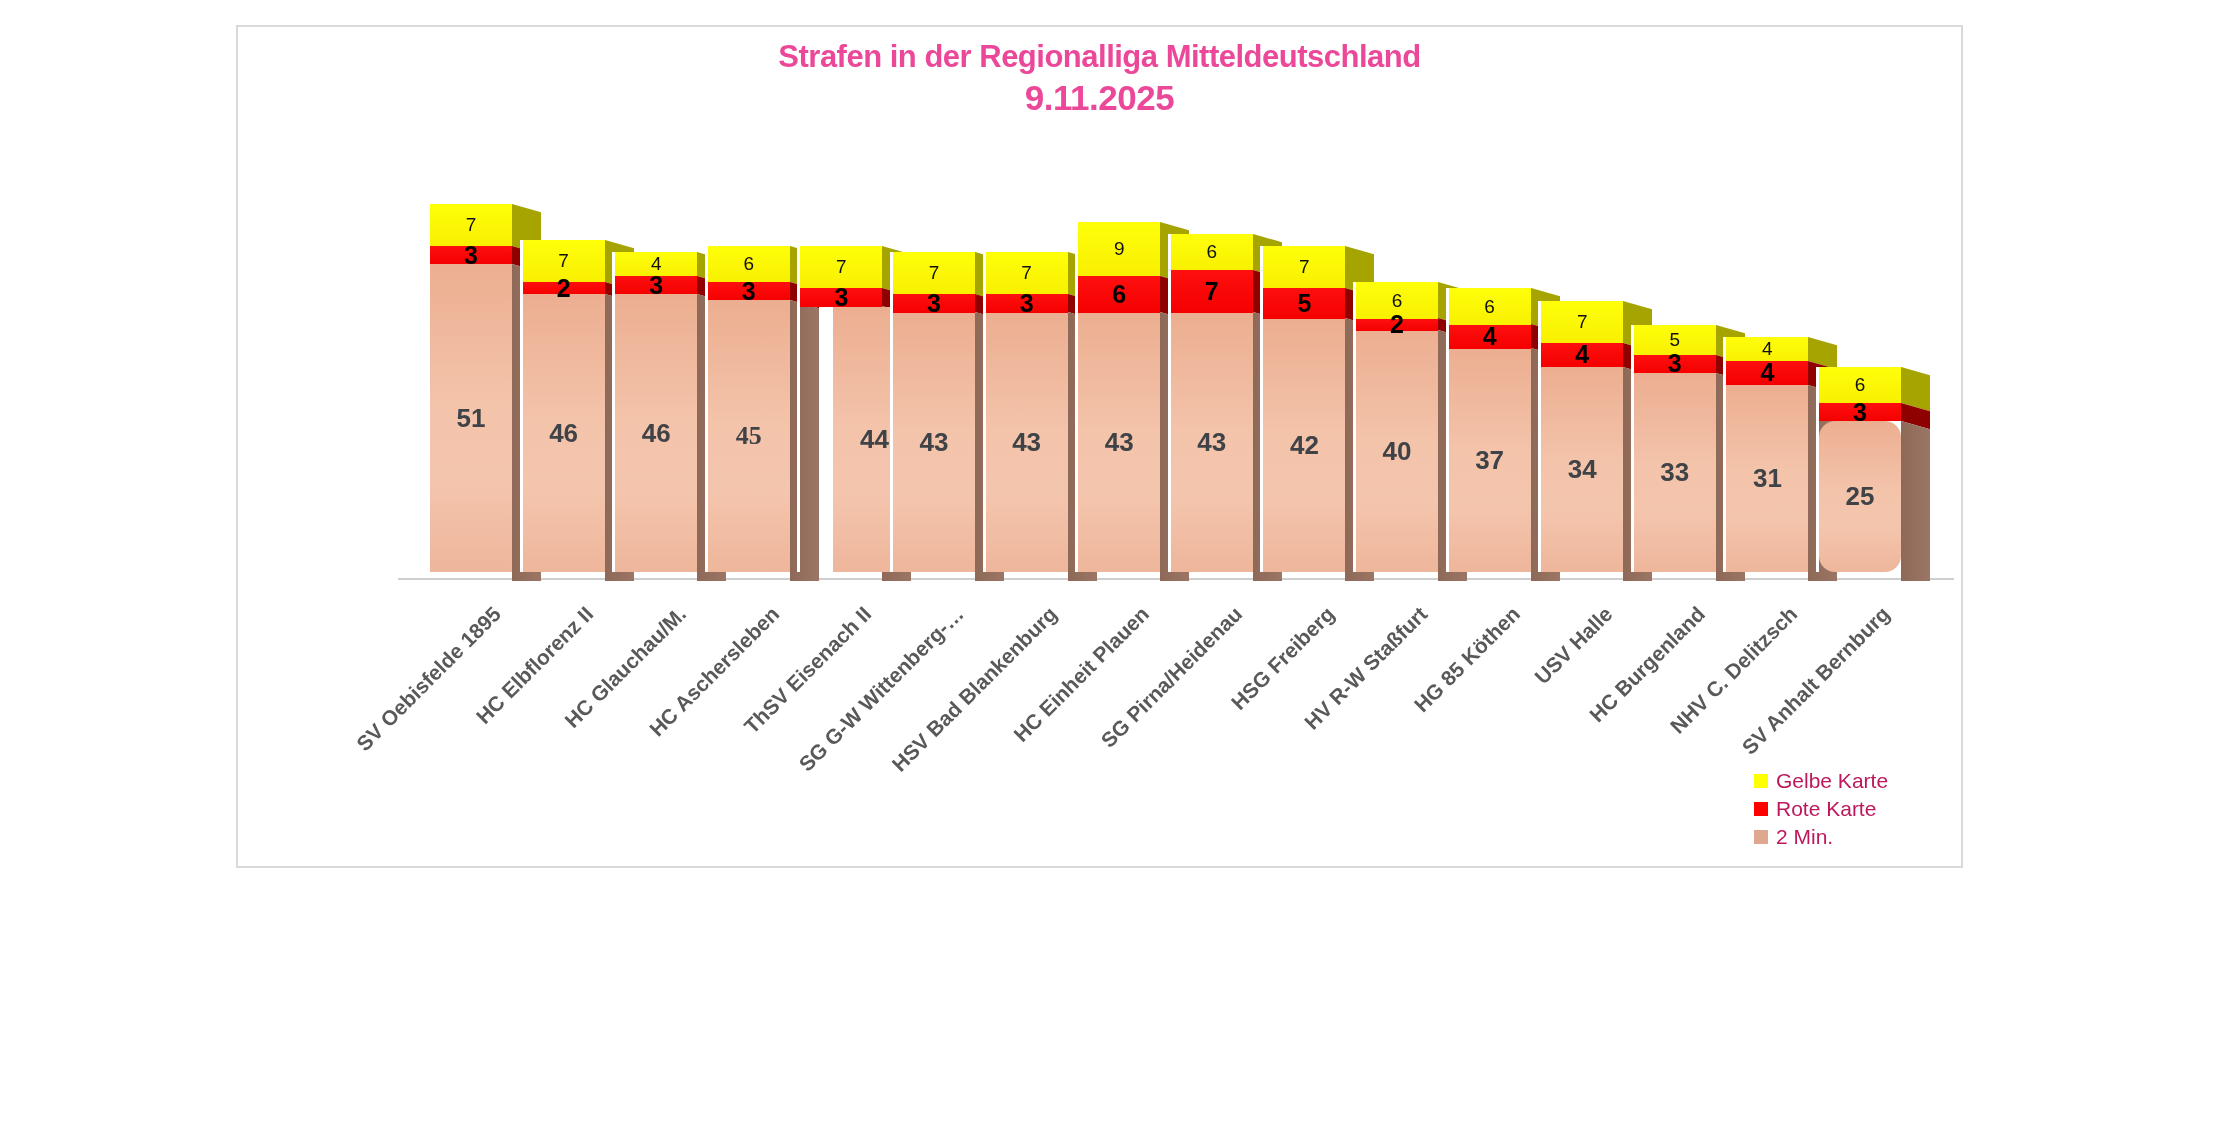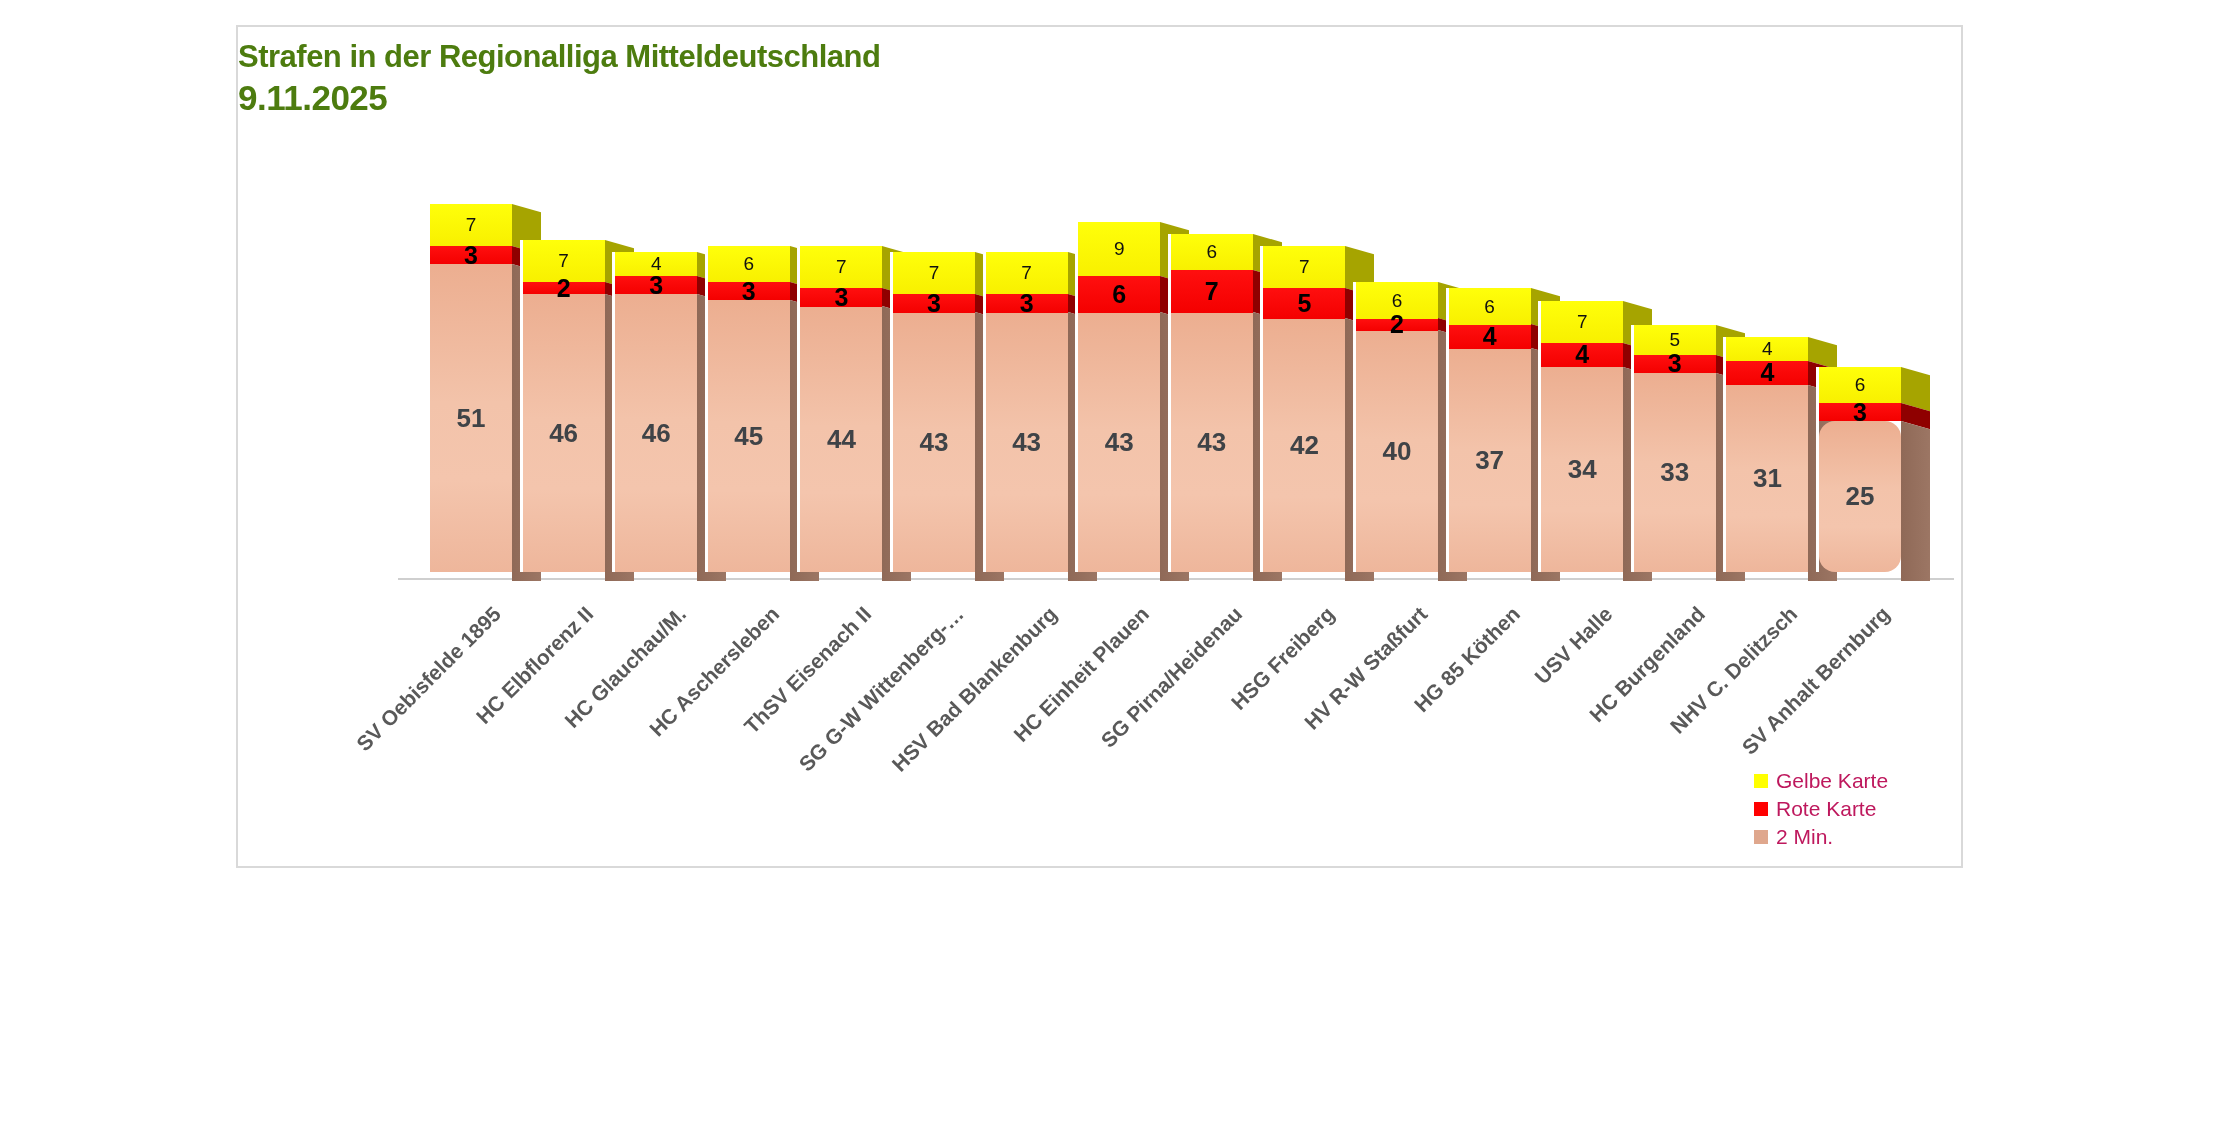--- a/index.html
+++ b/index.html
@@ -1,21 +1,21 @@
 <!DOCTYPE html>
 <html><head>
 <meta charset="utf-8">
 <style>
   html,body{margin:0;padding:0;background:#ffffff;}
   body{width:2214px;height:1146px;position:relative;font-family:"Liberation Sans",sans-serif;}
   .chart-frame{
     position:absolute;left:236px;top:25px;width:1727px;height:843px;
     background:#ffffff;border:2px solid #d9d9d9;box-sizing:border-box;overflow:visible;
   }
-  .title-block{position:absolute;left:0;top:10px;width:100%;text-align:left;color:#4d7c0f;}
+  .title-block{position:absolute;left:0;top:10px;width:100%;text-align:center;color:#ec4899;}
   .title-line1{font-size:31px;font-weight:bold;line-height:40px;letter-spacing:-0.5px;}
   .title-line2{font-size:35px;font-weight:bold;line-height:42px;letter-spacing:-0.5px;}
   .plot{position:absolute;left:0;top:0;width:100%;height:100%;}
   .axis-line{position:absolute;left:160px;top:551px;width:1556px;height:2px;background:#cfcfcf;}
   .bar{position:absolute;}
   .face{
     position:absolute;left:0;top:0;width:82px;height:100%;
     box-shadow:-3px 0 0 #ffffff; 
   }
   .seg{position:relative;width:100%;display:flex;align-items:center;justify-content:center;overflow:visible;}
@@ -124,42 +124,42 @@
             <div class="sseg sseg-zwei" style="height: 280.485px;"></div>
           </div>
         </div>
         <div class="face">
           <div class="seg seg-gelb" style="height: 36.198px;">
             <span class="lbl lbl-gelb">6</span>
           </div>
           <div class="seg seg-rot" style="height: 18.099px;">
             <span class="lbl lbl-rot">3</span>
           </div>
-          <div class="seg seg-zwei" style="height: 271.485px;">
+          <div class="seg seg-zwei" style="height: 271.485px; font-family: Liberation Serif, serif;">
             <span class="lbl lbl-zwei">45</span>
           </div>
         </div>
       </div>
       <div class="cat-label" style="right: 1194.2px;">HC Aschersleben</div>
       <div class="bar" style="left: 562.4px; top: 219.218px; width: 111px; height: 325.782px;">
         <div class="side" style="height: 334.782px;">
           <div class="side-inner">
             <div class="sseg sseg-gelb" style="height: 42.231px;"></div>
             <div class="sseg sseg-rot" style="height: 18.099px;"></div>
             <div class="sseg sseg-zwei" style="height: 274.452px;"></div>
           </div>
         </div>
         <div class="face">
           <div class="seg seg-gelb" style="height: 42.231px;">
             <span class="lbl lbl-gelb">7</span>
           </div>
           <div class="seg seg-rot" style="height: 18.099px;">
             <span class="lbl lbl-rot">3</span>
           </div>
-          <div class="seg seg-zwei" style="height: 265.452px;">
+          <div class="seg seg-zwei" style="height: 265.452px; margin-left: 33px;">
             <span class="lbl lbl-zwei">44</span>
           </div>
         </div>
       </div>
       <div class="cat-label" style="right: 1101.6px;">ThSV Eisenach II</div>
       <div class="bar" style="left: 655px; top: 225.251px; width: 111px; height: 319.749px;">
         <div class="side" style="height: 328.749px;">
           <div class="side-inner">
             <div class="sseg sseg-gelb" style="height: 42.231px;"></div>
             <div class="sseg sseg-rot" style="height: 18.099px;"></div>

